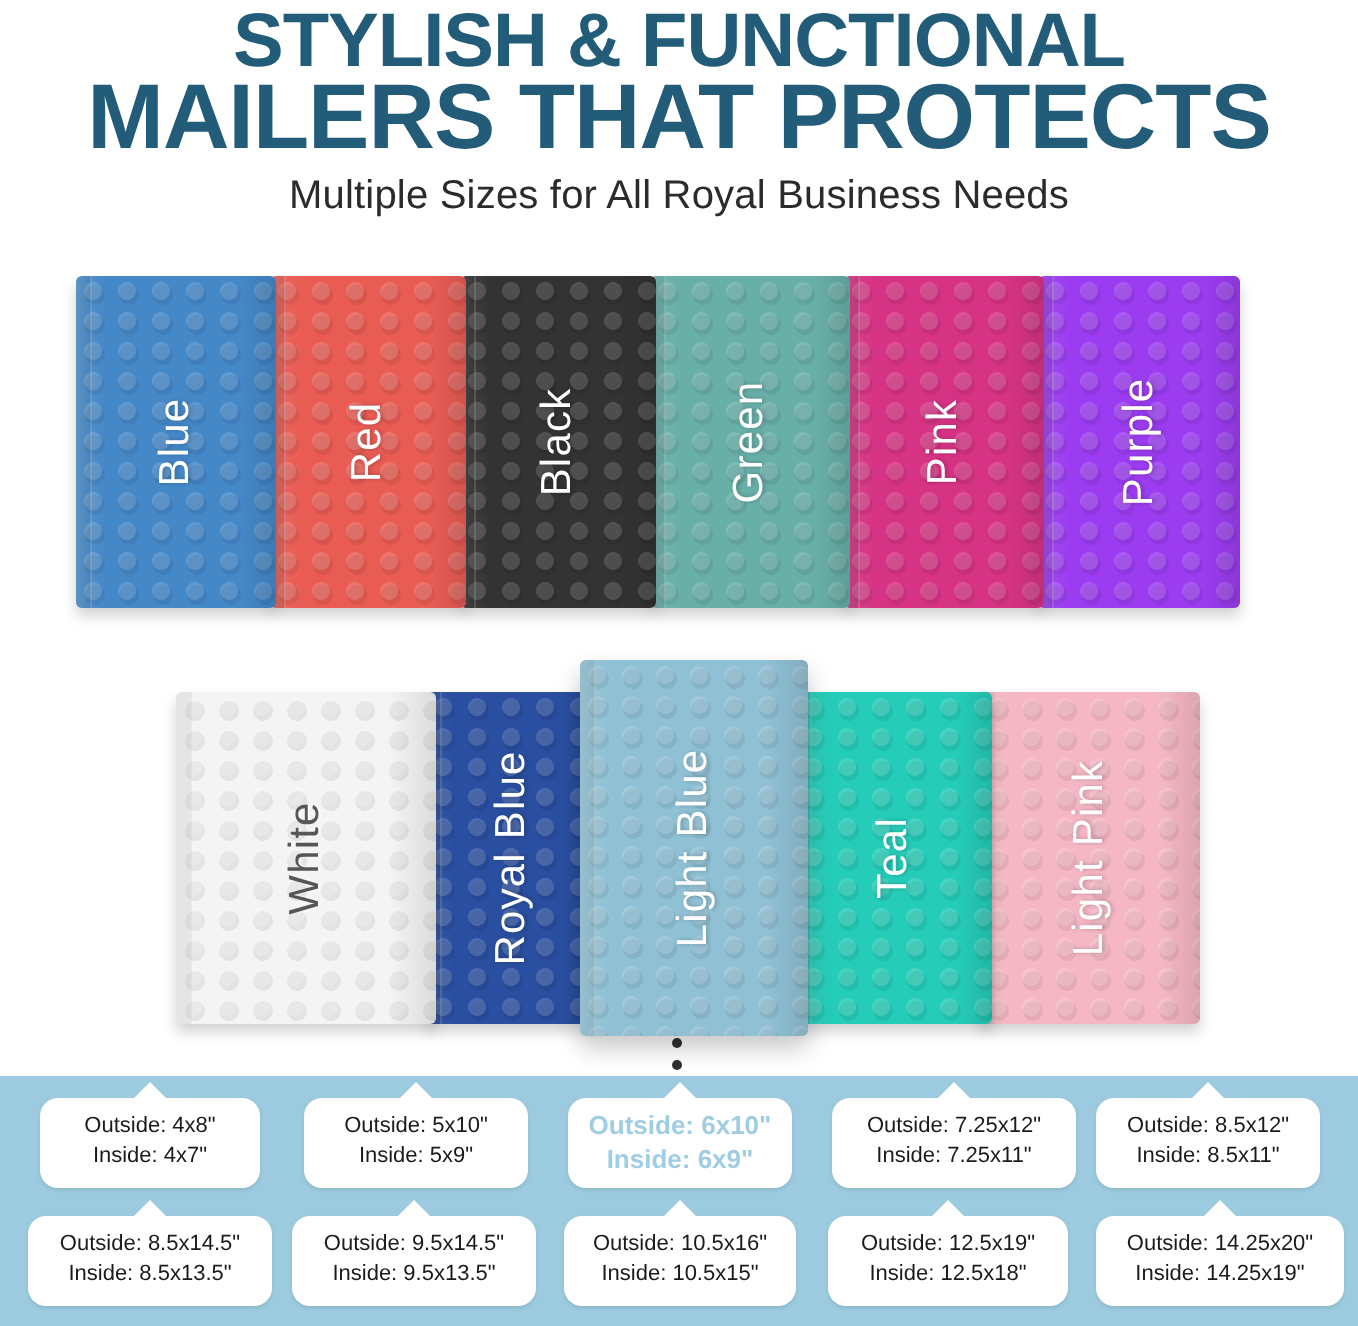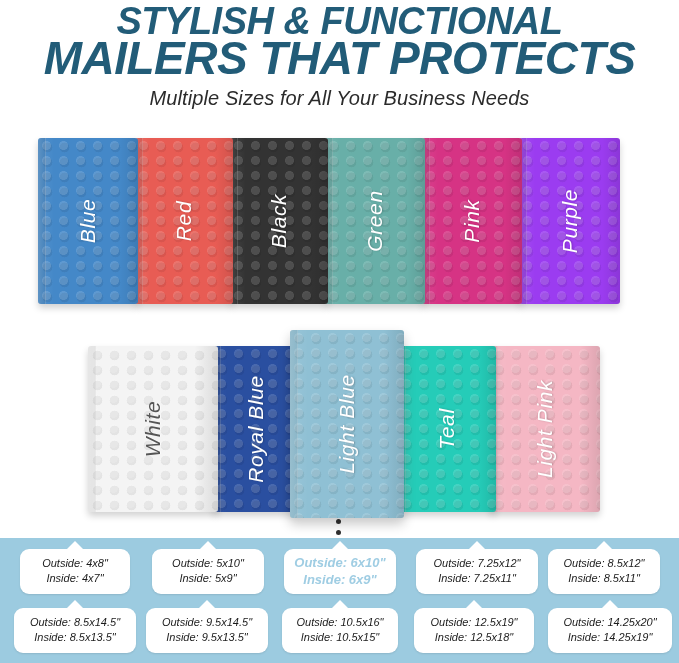--- a/index.html
+++ b/index.html
@@ -1,21 +1,21 @@
 <!DOCTYPE html>
 <html><head>
 <meta charset="utf-8">
 <style>
   html,body{margin:0;padding:0;}
   body{
     width:679px;height:663px;overflow:hidden;background:#ffffff;
     font-family:"Liberation Sans", sans-serif;
     -webkit-font-smoothing:antialiased;
   }
-  .page{position:relative;width:679px;height:487px;font-style:italic;}
+  .page{position:relative;width:679px;height:487px;}
 
   
   .header{position:absolute;left:0;top:0;width:679px;height:120px;}
   .title{
     position:absolute;left:0;width:679px;text-align:center;
     color:#225C78;font-weight:bold;letter-spacing:-0.5px;
     font-family:"Liberation Sans", sans-serif;
   }
   .title-l1{top:1px;font-size:38px;line-height:40px;}
   .title-l2{top:38px;font-size:46px;line-height:40px;}
@@ -95,21 +95,21 @@
   .card.highlight .line{color:#9fcde3;font-weight:bold;font-size:13px;line-height:17px;}
 </style>
 </head>
 <body>
 
 <div class="page">
 
   <div class="header">
     <div class="title title-l1">STYLISH &amp; FUNCTIONAL</div>
     <div class="title title-l2">MAILERS THAT PROTECTS</div>
-    <div class="subtitle">Multiple Sizes for All Your Business Needs</div>
+    <div class="subtitle">Multiple Sizes for All Royal Business Needs</div>
   </div>
 
   <div class="row" id="row-top" style="left:0;top:138px;width:679px;height:168px;">
       <div class="mailer" style="left: 38px; top: 0px; width: 100px; height: 166px; background: rgb(68, 136, 200); z-index: 6;">
         <div class="tex"></div>
         <div class="flap"></div>
         <div class="sheen"></div>
         <div class="mlabel" style="color: rgb(255, 255, 255);">Blue</div>
       </div>
       <div class="mailer" style="left: 135px; top: 0px; width: 98px; height: 166px; background: rgb(232, 92, 84); z-index: 5;">

